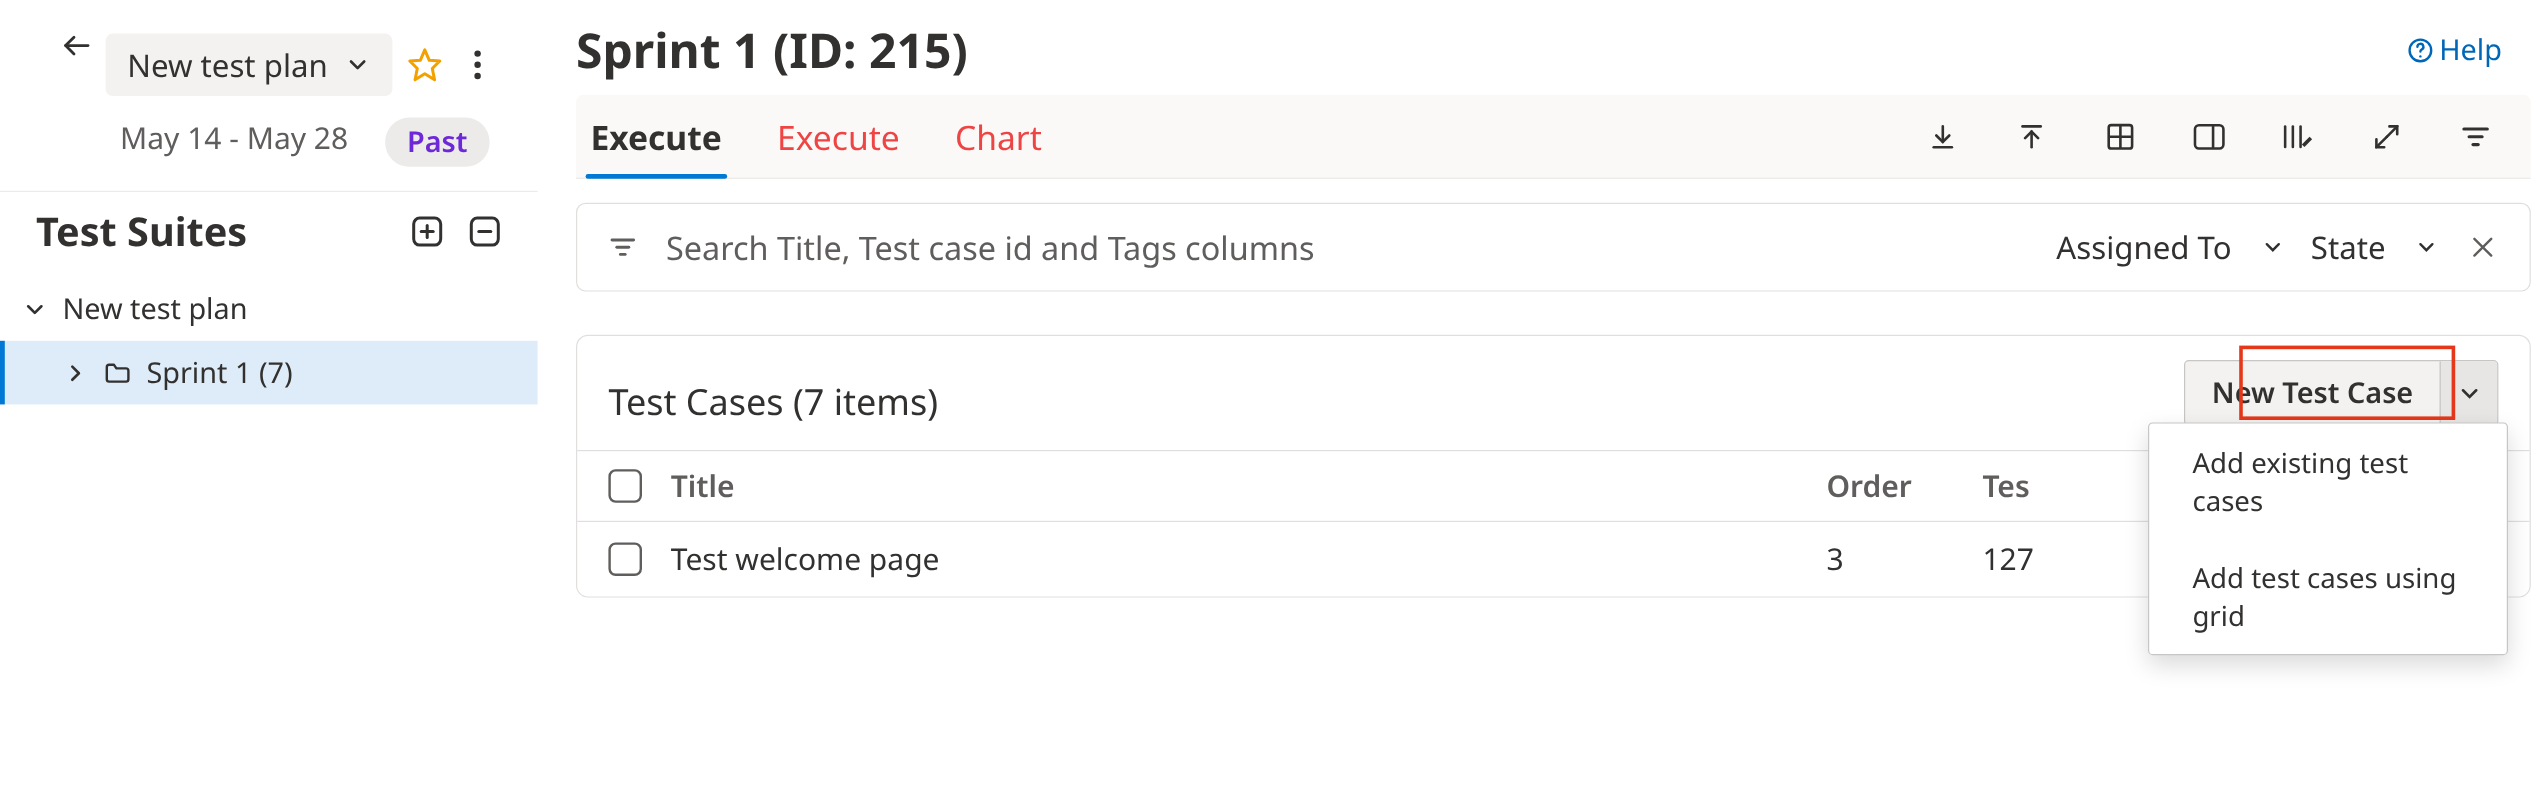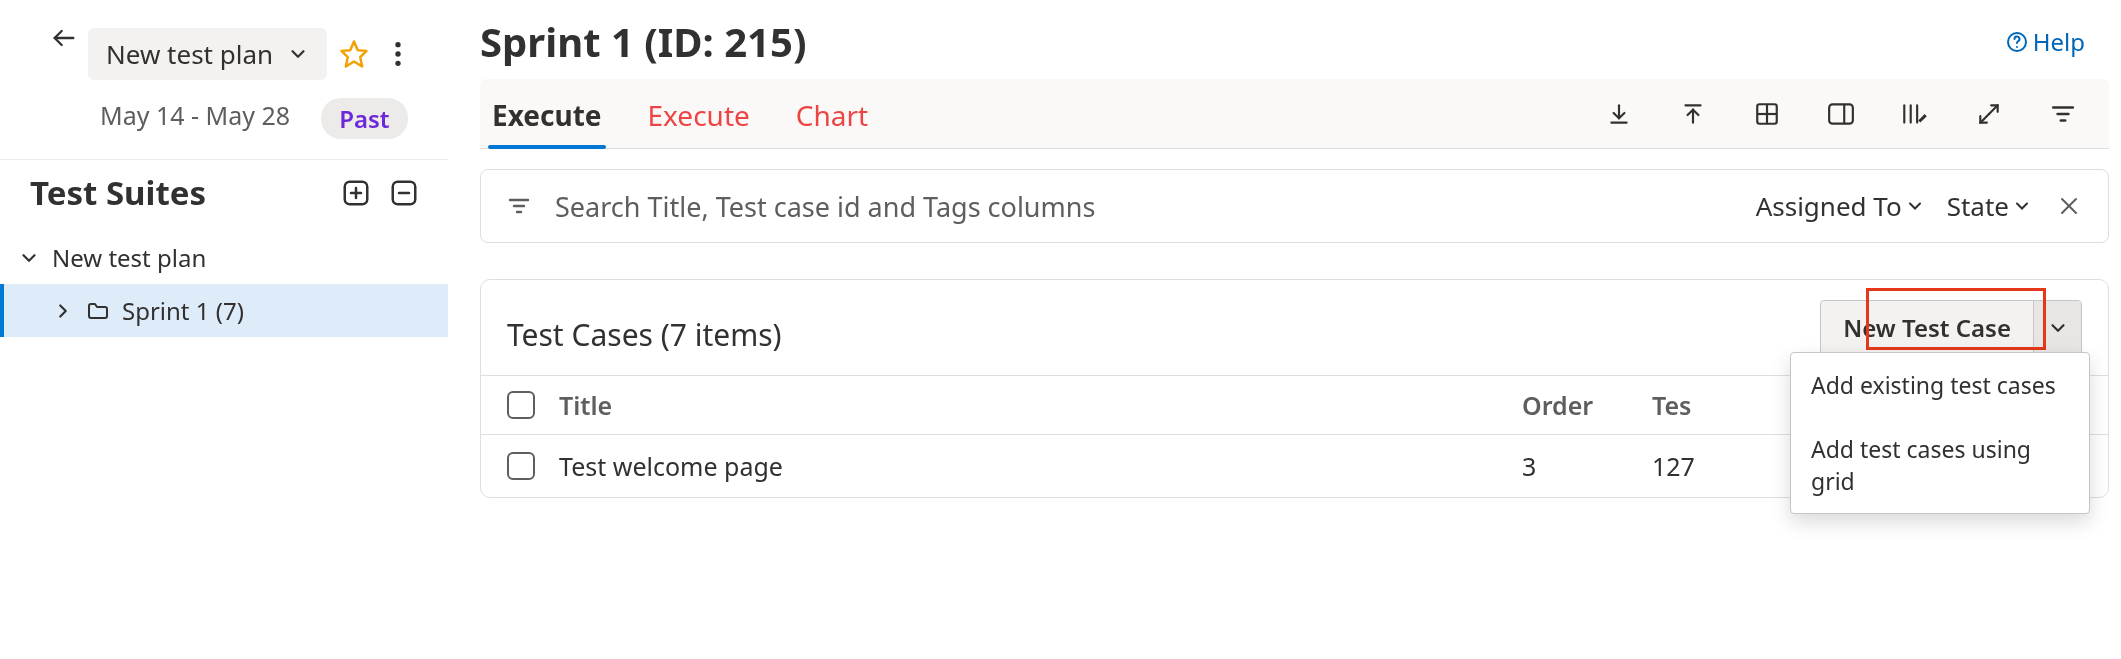--- a/index.html
+++ b/index.html
@@ -34,41 +34,41 @@
   .tab { font-size:28px; color:#ef4444; padding:16px 4px 14px 4px; cursor:pointer; position:relative;}
   .tab.active { color:#323130; font-weight:700;}
   .tab.active::after { content:""; position:absolute; left:0; right:0; bottom:-1px; height:4px; background:#0078d4; border-radius:2px;}
   .tool-icons { margin-left:auto; display:flex; gap:42px; align-items:center;}
   .ticon { width:32px; height:32px; display:flex; align-items:center; justify-content:center; cursor:pointer; color:#323130;}
 
   .filter-bar { margin-top:20px; background:#fff; border:1px solid #e1dfdd; border-radius:8px; height:74px; display:flex; align-items:center; padding:0 24px; gap:22px;}
   .filter-icon { width:28px; height:28px; display:flex; align-items:center; justify-content:center; color:#605e5c;}
   .search-input { flex:1; border:none; outline:none; font-size:27px; color:#323130; background:transparent;}
   .search-input::placeholder { color:#605e5c;}
-  .filter-drop { display:flex; align-items:center; gap:3px; font-size:26px; color:#323130; cursor:pointer;}
+  .filter-drop { display:flex; align-items:center; gap:24px; font-size:26px; color:#323130; cursor:pointer;}
   .close-x { width:30px; height:30px; display:flex; align-items:center; justify-content:center; cursor:pointer; color:#605e5c;}
 
   .cases-box { margin-top:36px; border:1px solid #e1dfdd; border-radius:10px; position:relative;}
   .cases-head { display:flex; align-items:flex-end; padding:20px 26px;}
   .cases-title { font-size:30px; flex:1;}
   .new-case-btn { display:flex; align-items:stretch; border:1px solid #c8c6c4; background:#f3f2f1; border-radius:4px; overflow:hidden;}
   .new-case-main { padding:10px 22px; font-size:24px; font-weight:600; cursor:pointer; display:flex; align-items:center;}
   .new-case-chev { width:48px; display:flex; align-items:center; justify-content:center; cursor:pointer; border-left:1px solid #c8c6c4; background:#e8e6e4;}
   .highlight-rect { position:absolute; border:3px solid #e5371a; pointer-events:none; right:62px; top:8px; width:180px; height:62px;}
   .table-header { display:flex; align-items:center; padding:12px 26px; border-top:1px solid #e1dfdd; font-size:25px; color:#605e5c; font-weight:600;}
   .th-check { width:52px;}
   .th-title { flex:1 1 auto;}
   .th-order { width:130px;}
   .th-test { width:100px;}
   .table-row { display:flex; align-items:center; padding:14px 26px; border-top:1px solid #e1dfdd; font-size:25px;}
   .cb { width:28px; height:28px; border:2px solid #605e5c; border-radius:6px; cursor:pointer;}
 
   
   .menu { position:absolute; top:72px; right:18px; background:#fff; border:1px solid #c8c6c4; box-shadow:0 8px 20px rgba(0,0,0,.15); border-radius:4px; width:300px; z-index:10;}
-  .menu-item { padding:16px 20px; font-size:23px; cursor:pointer;}
+  .menu-item { padding:16px 20px; font-size:23px; cursor:pointer;margin-left:16px;}
 
   svg { display:block; }
 </style>
 </head>
 <body>
 
 <div class="sidebar">
   <div style="position:relative; height:60px;">
     <div class="back-arrow">
       <svg width="28" height="28" viewBox="0 0 24 24" stroke="#323130" stroke-width="2" fill="none" stroke-linecap="round" stroke-linejoin="round">

